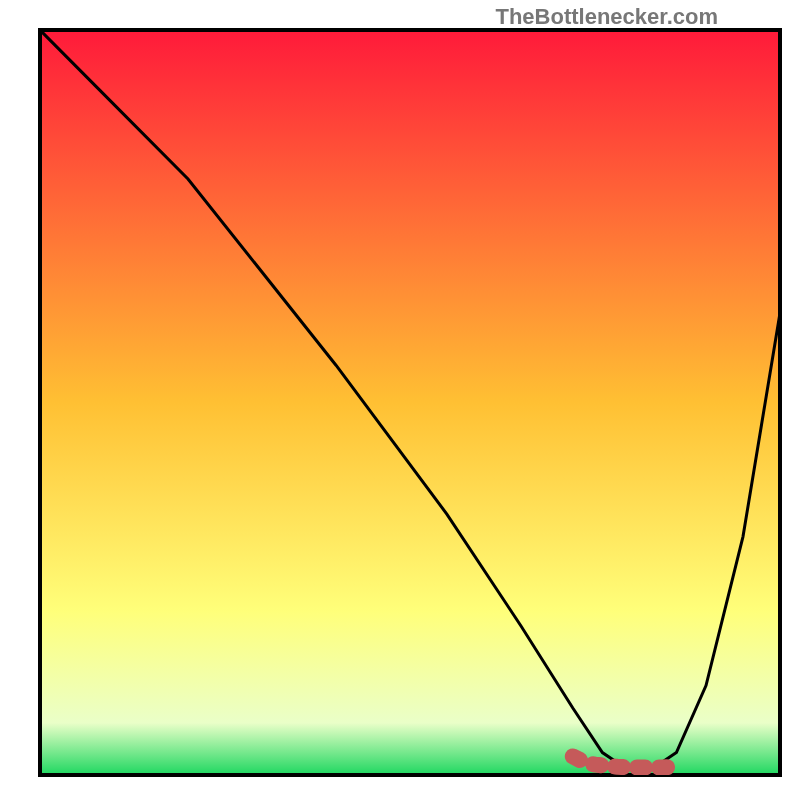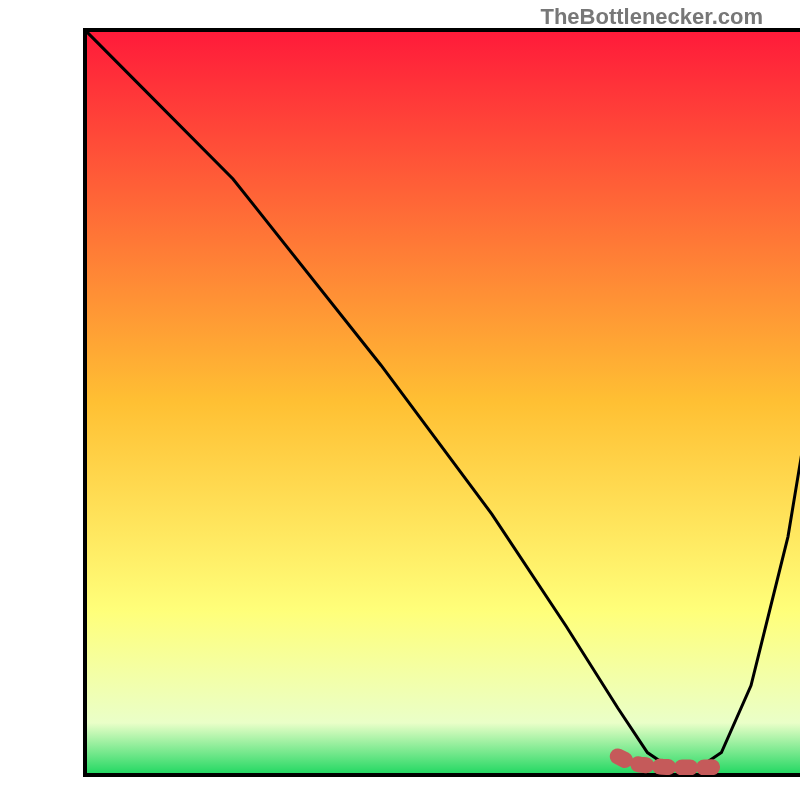--- a/index.html
+++ b/index.html
@@ -8,21 +8,20 @@
     width: 800px;
     height: 800px;
     background: #ffffff;
     font-family: Arial, Helvetica, sans-serif;
     overflow: hidden;
   }
   .frame {
     position: relative;
     width: 728px;
     height: 800px;
-    padding-left: 45px;
   }
   .attribution {
     position: absolute;
     top: 4px;
     right: 10px;
     font-size: 22px;
     font-weight: 600;
     color: #777777;
   }
   svg {

